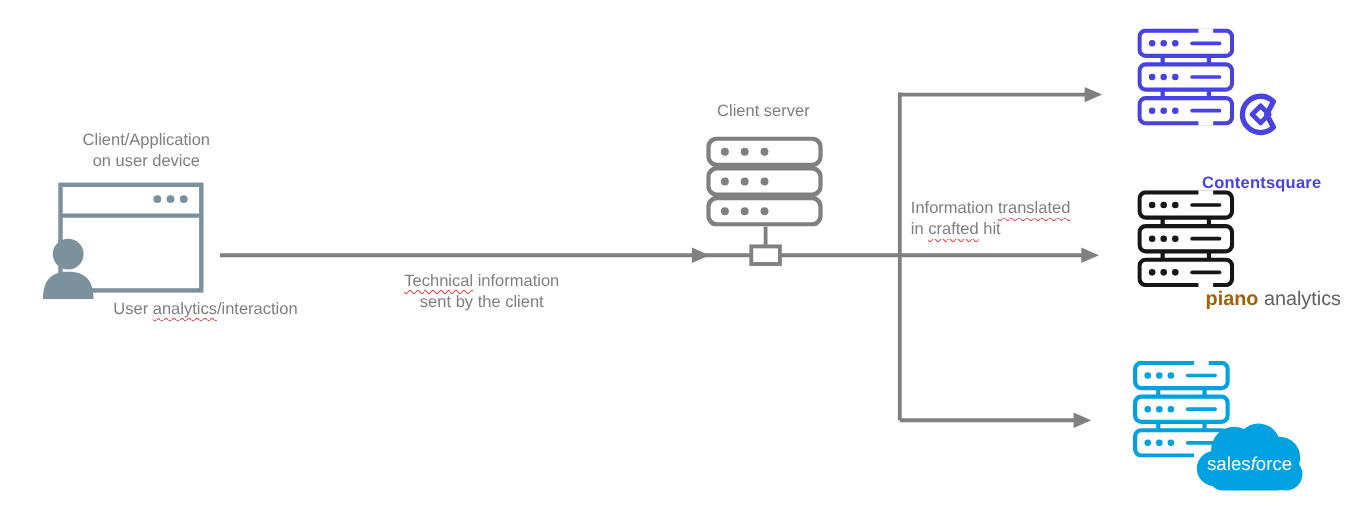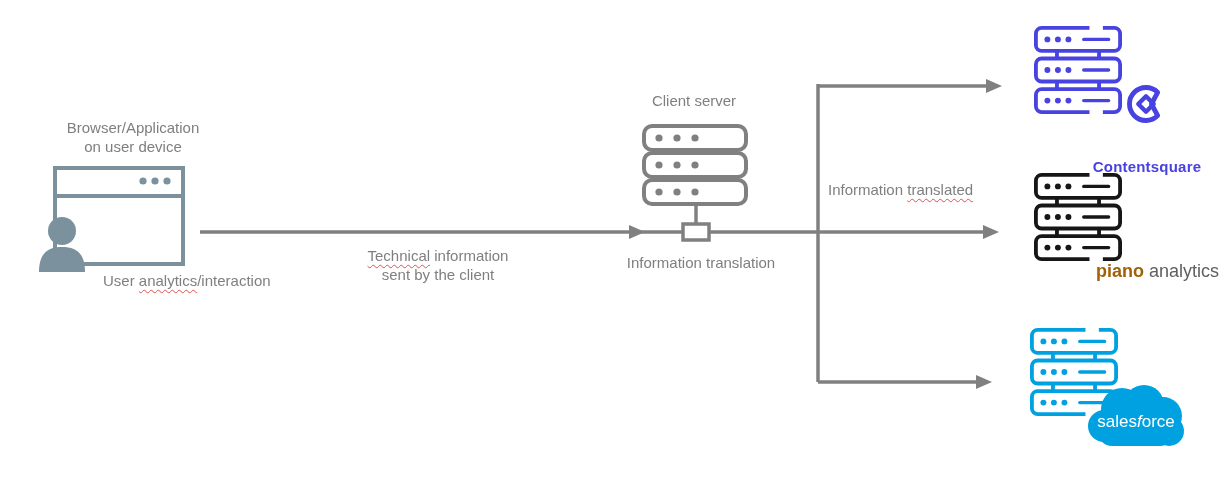--- a/index.html
+++ b/index.html
@@ -66,21 +66,21 @@
       <line x1="696" y1="206" x2="696" y2="226"></line>
     </g>
     <polygon points="629,225 645,232 629,239" fill="#808080"></polygon>
     <polygon points="983,225 999,232 983,239" fill="#808080"></polygon>
     <polygon points="986,79 1002,86 986,93" fill="#808080"></polygon>
     <polygon points="976,375 992,382 976,389" fill="#808080"></polygon>
     <rect x="683" y="224" width="26" height="16" fill="#ffffff" stroke="#808080" stroke-width="3.5"></rect>
   </svg>
 
   <div class="abs lbl center" style="left:38px;top:118px;width:190px">
-    <div>Browser/Application</div>
+    <div>Client/Application</div>
     <div>on user device</div>
   </div>
 
   <svg class="abs" style="left:36px;top:160px" width="170" height="112" viewBox="0 0 170 112">
     <rect x="19" y="8" width="128" height="96" fill="#ffffff" stroke="#7b919e" stroke-width="4"></rect>
     <line x1="19" y1="36" x2="147" y2="36" stroke="#7b919e" stroke-width="4"></line>
     <circle cx="107" cy="21" r="3.6" fill="#7b919e"></circle>
     <circle cx="119" cy="21" r="3.6" fill="#7b919e"></circle>
     <circle cx="131" cy="21" r="3.6" fill="#7b919e"></circle>
     <g>
@@ -108,24 +108,24 @@
         <circle cx="53" cy="14" r="3.6"></circle>
       <circle cx="17" cy="41" r="3.6"></circle>
         <circle cx="35" cy="41" r="3.6"></circle>
         <circle cx="53" cy="41" r="3.6"></circle>
       <circle cx="17" cy="68" r="3.6"></circle>
         <circle cx="35" cy="68" r="3.6"></circle>
         <circle cx="53" cy="68" r="3.6"></circle>
     </g>
   </svg>
 
-  <div class="abs lbl center" style="left:611px;top:253px;width:180px">Information translation</div>
 
   <div class="abs lbl" style="left:828px;top:180px">
     <div><span>Information </span><span class="sq">translated</span></div>
+    <div><span>in </span><span class="sq">crafted</span><span> hit</span></div>
   </div>
 
   <svg class="abs" style="left:1034px;top:26px;color:#4742e0" width="88" height="88" viewBox="0 0 92 92">
     <use href="#rack"></use>
   </svg>
   <svg class="abs" style="left:1124px;top:82px" width="44" height="44" viewBox="0 0 40 40">
     <path d="M 30.6,9.4 A 15,15 0 1 0 30.6,30.6 L 25,20 Z" fill="none" stroke="#4742e0" stroke-width="4.4" stroke-linejoin="round"></path>
     <path d="M 27,20 L 20,13 L 13,20 L 20,27 Z" fill="none" stroke="#4742e0" stroke-width="4" stroke-linejoin="round"></path>
   </svg>
   <div class="abs cs-label center" style="left:1077px;top:119px;width:140px">Contentsquare</div>

